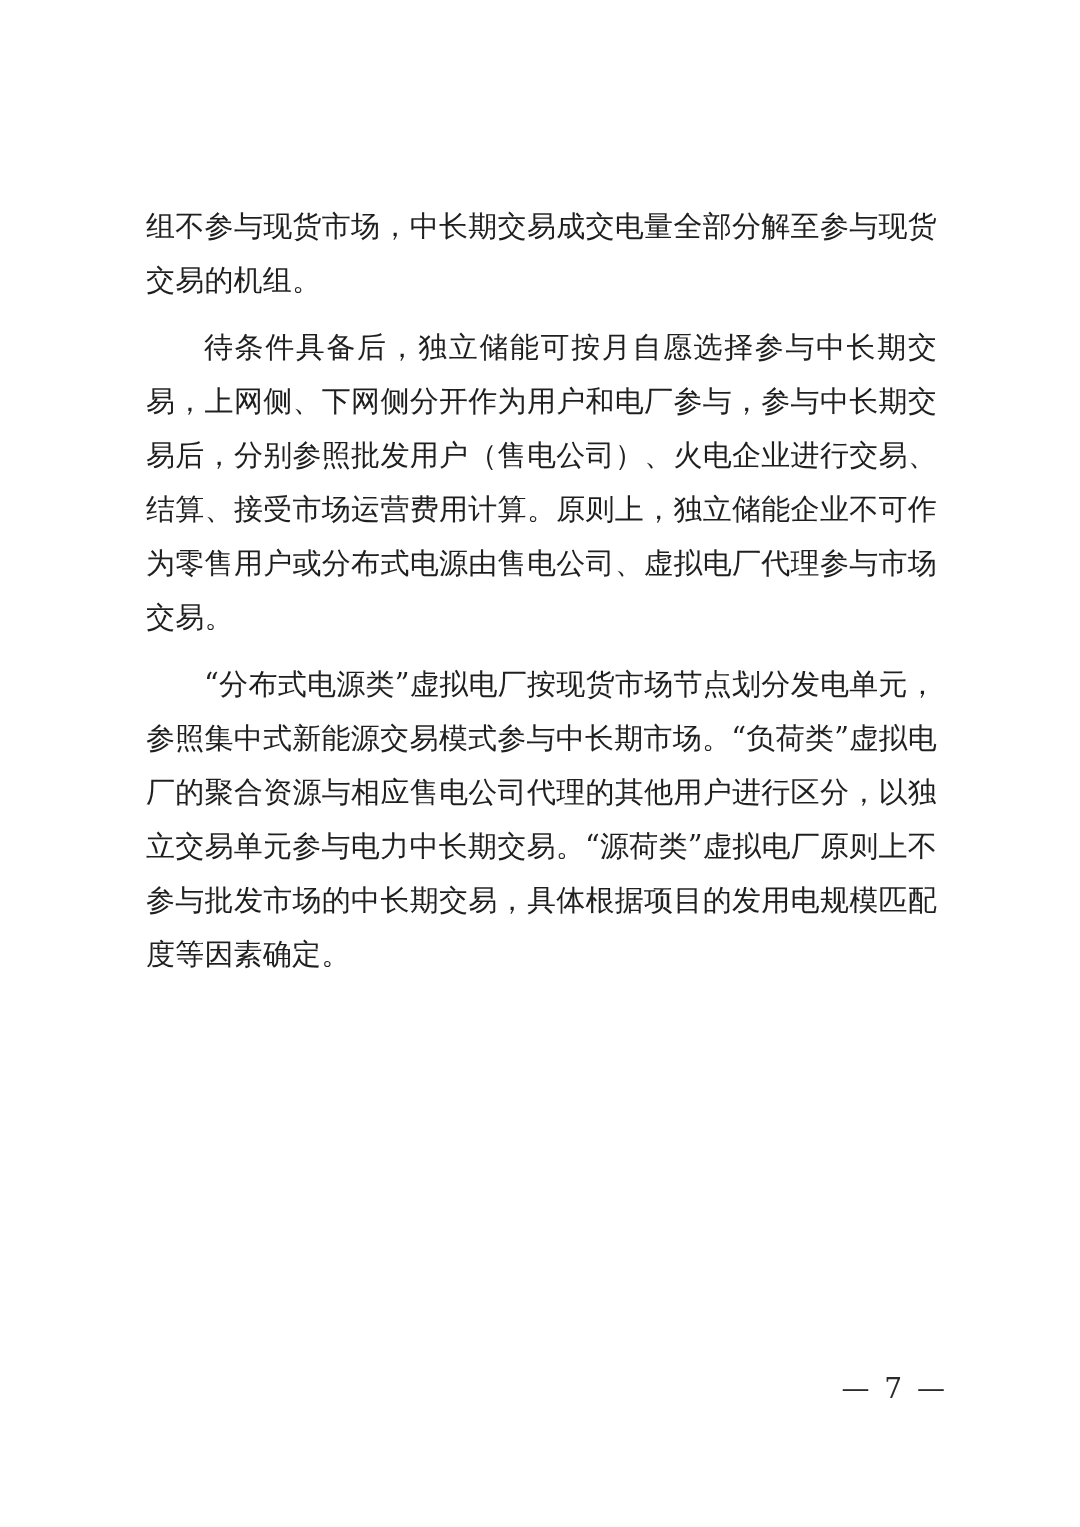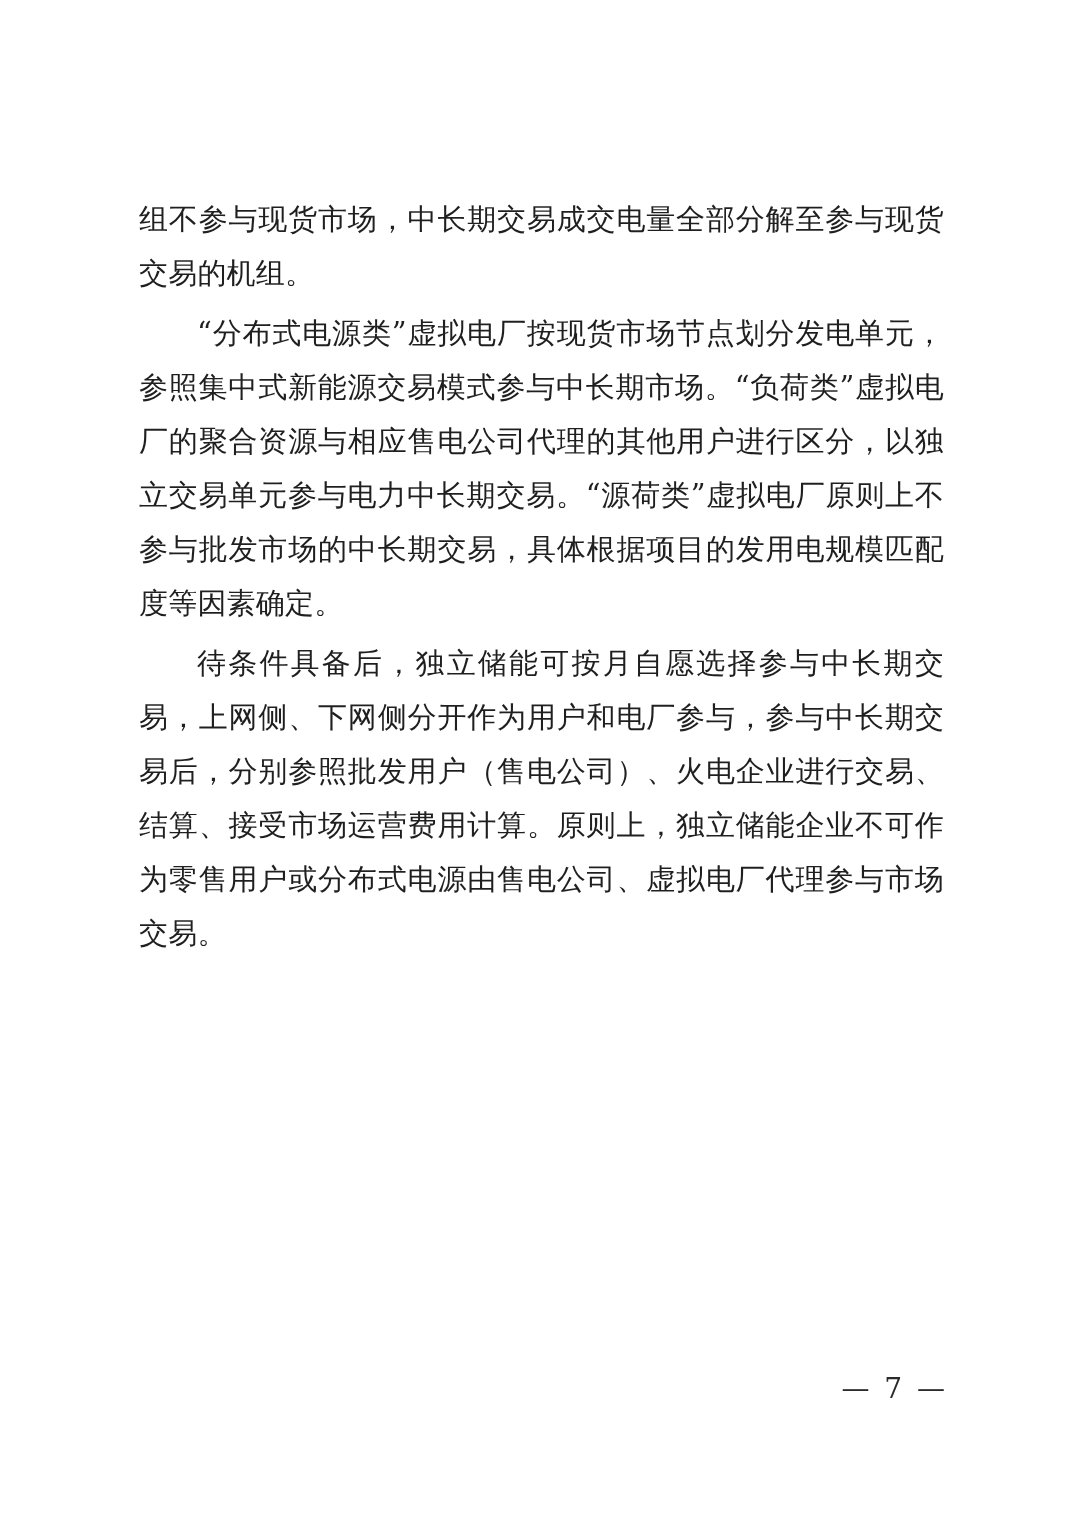--- a/index.html
+++ b/index.html
@@ -12,21 +12,21 @@
     width: 1080px;
     height: 1527px;
     background: #ffffff;
     box-sizing: border-box;
     padding: 186px 130px 0 133px;
     font-family: "DejaVu Serif", "Liberation Serif", serif;
     color: #1f1f1f;
     overflow: hidden;
   }
   .body-text p.para {
-    margin: 6px;
+    margin: 13px;
     font-size: 29px;
     line-height: 54px;
     letter-spacing: 0.2px;
     text-align: justify;
     text-justify: inter-ideograph;
     font-weight: 400;
   }
   .body-text p.para.indent {
     text-indent: 2em;
   }
@@ -39,18 +39,18 @@
     letter-spacing: 3px;
     color: #2a2a2a;
   }
 </style>
 </head>
 <body>
 
 <div class="page">
   <div class="body-text">
     <p class="para">组不参与现货市场，中长期交易成交电量全部分解至参与现货交易的机组。</p>
+    <p class="para indent">待条件具备后，独立储能可按月自愿选择参与中长期交易，上网侧、下网侧分开作为用户和电厂参与，参与中长期交易后，分别参照批发用户（售电公司）、火电企业进行交易、结算、接受市场运营费用计算。原则上，独立储能企业不可作为零售用户或分布式电源由售电公司、虚拟电厂代理参与市场交易。</p>
     <p class="para indent">“分布式电源类”虚拟电厂按现货市场节点划分发电单元，参照集中式新能源交易模式参与中长期市场。“负荷类”虚拟电厂的聚合资源与相应售电公司代理的其他用户进行区分，以独立交易单元参与电力中长期交易。“源荷类”虚拟电厂原则上不参与批发市场的中长期交易，具体根据项目的发用电规模匹配度等因素确定。</p>
-    <p class="para indent">待条件具备后，独立储能可按月自愿选择参与中长期交易，上网侧、下网侧分开作为用户和电厂参与，参与中长期交易后，分别参照批发用户（售电公司）、火电企业进行交易、结算、接受市场运营费用计算。原则上，独立储能企业不可作为零售用户或分布式电源由售电公司、虚拟电厂代理参与市场交易。</p>
   </div>
 
   <div class="page-footer">— 7 —</div>
 </div>
 
 </body></html>

